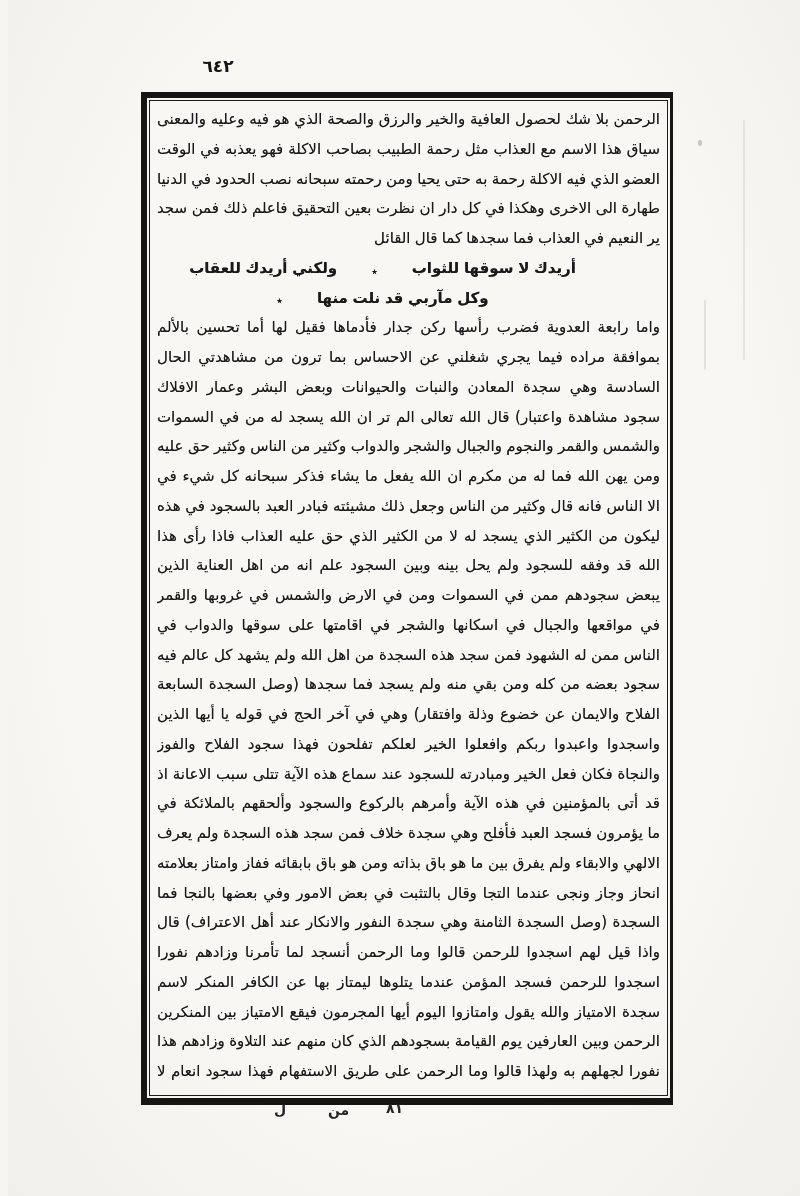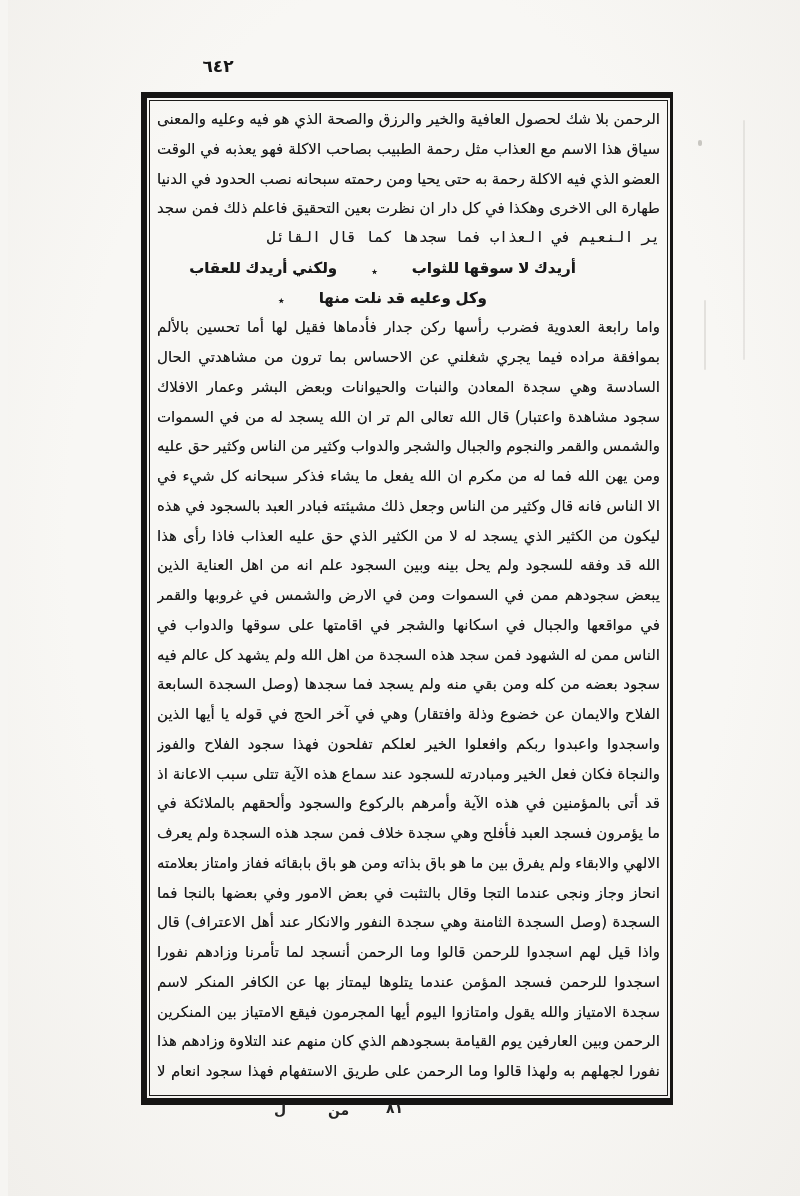--- a/index.html
+++ b/index.html
@@ -29,21 +29,21 @@
     direction:rtl;
   }
   .line{
     height:29.75px;line-height:29.75px;
     font-size:15px;word-spacing:-0.5px;
     overflow:hidden;
     text-align:justify;text-align-last:justify;
     color:#191919;
     text-shadow:0 0 0.5px rgba(20,20,20,.55);
   }
-  .line.short{text-align:left;text-align-last:right;font-family:Liberation Mono, monospace;}
+  .line.short{text-align:left;text-align-last:right;}
   .line.verse{
     display:flex;align-items:center;justify-content:center;gap:34px;
     font-weight:700;transform:translateX(-26px);
     text-align:center;text-align-last:center;
   }
   .line.verse .vsep{font-size:12px;line-height:1;transform:translateY(2px);}
   .footer-marks{position:absolute;left:0;top:0;width:800px;height:1196px;pointer-events:none;}
   .footer-mark{
     position:absolute;top:1102px;font-size:14px;font-weight:700;color:#242424;
   }
@@ -67,21 +67,21 @@
         <div class="line ">سياق هذا الاسم مع العذاب مثل رحمة الطبيب بصاحب الاكلة فهو يعذبه في الوقت بقطع</div>
         <div class="line ">العضو الذي فيه الاكلة رحمة به حتى يحيا ومن رحمته سبحانه نصب الحدود في الدنيا لتكون لهم</div>
         <div class="line ">طهارة الى الاخرى وهكذا في كل دار ان نظرت بعين التحقيق فاعلم ذلك فمن سجد هذه السجدة ولم</div>
         <div class="line short">ير النعيم في العذاب فما سجدها كما قال القائل</div>
         <div class="line verse">
           <span>أريدك لا سوقها للثواب</span>
           <span class="vsep">٭</span>
           <span>ولكني أريدك للعقاب</span>
         </div>
         <div class="line verse">
-          <span>وكل وعليه قد نلت منها</span>
+          <span>وكل مآربي قد نلت منها</span>
           <span class="vsep">٭</span>
         </div>
         <div class="line ">واما رابعة العدوية فضرب رأسها ركن جدار فأدماها فقيل لها أما تحسين بالألم فقالت شغلي</div>
         <div class="line ">بموافقة مراده فيما يجري شغلني عن الاحساس بما ترون من مشاهدتي الحال (وصل السجدة</div>
         <div class="line ">السادسة وهي سجدة المعادن والنبات والحيوانات وبعض البشر وعمار الافلاك والاركان</div>
         <div class="line ">سجود مشاهدة واعتبار) قال الله تعالى الم تر ان الله يسجد له من في السموات ومن في الارض</div>
         <div class="line ">والشمس والقمر والنجوم والجبال والشجر والدواب وكثير من الناس وكثير حق عليه العذاب</div>
         <div class="line ">ومن يهن الله فما له من مكرم ان الله يفعل ما يشاء فذكر سبحانه كل شيء في هذه الآية ولم يبعض</div>
         <div class="line ">الا الناس فانه قال وكثير من الناس وجعل ذلك مشيئته فبادر العبد بالسجود في هذه الآية</div>
         <div class="line ">ليكون من الكثير الذي يسجد له لا من الكثير الذي حق عليه العذاب فاذا رأى هذا العبد ان</div>

